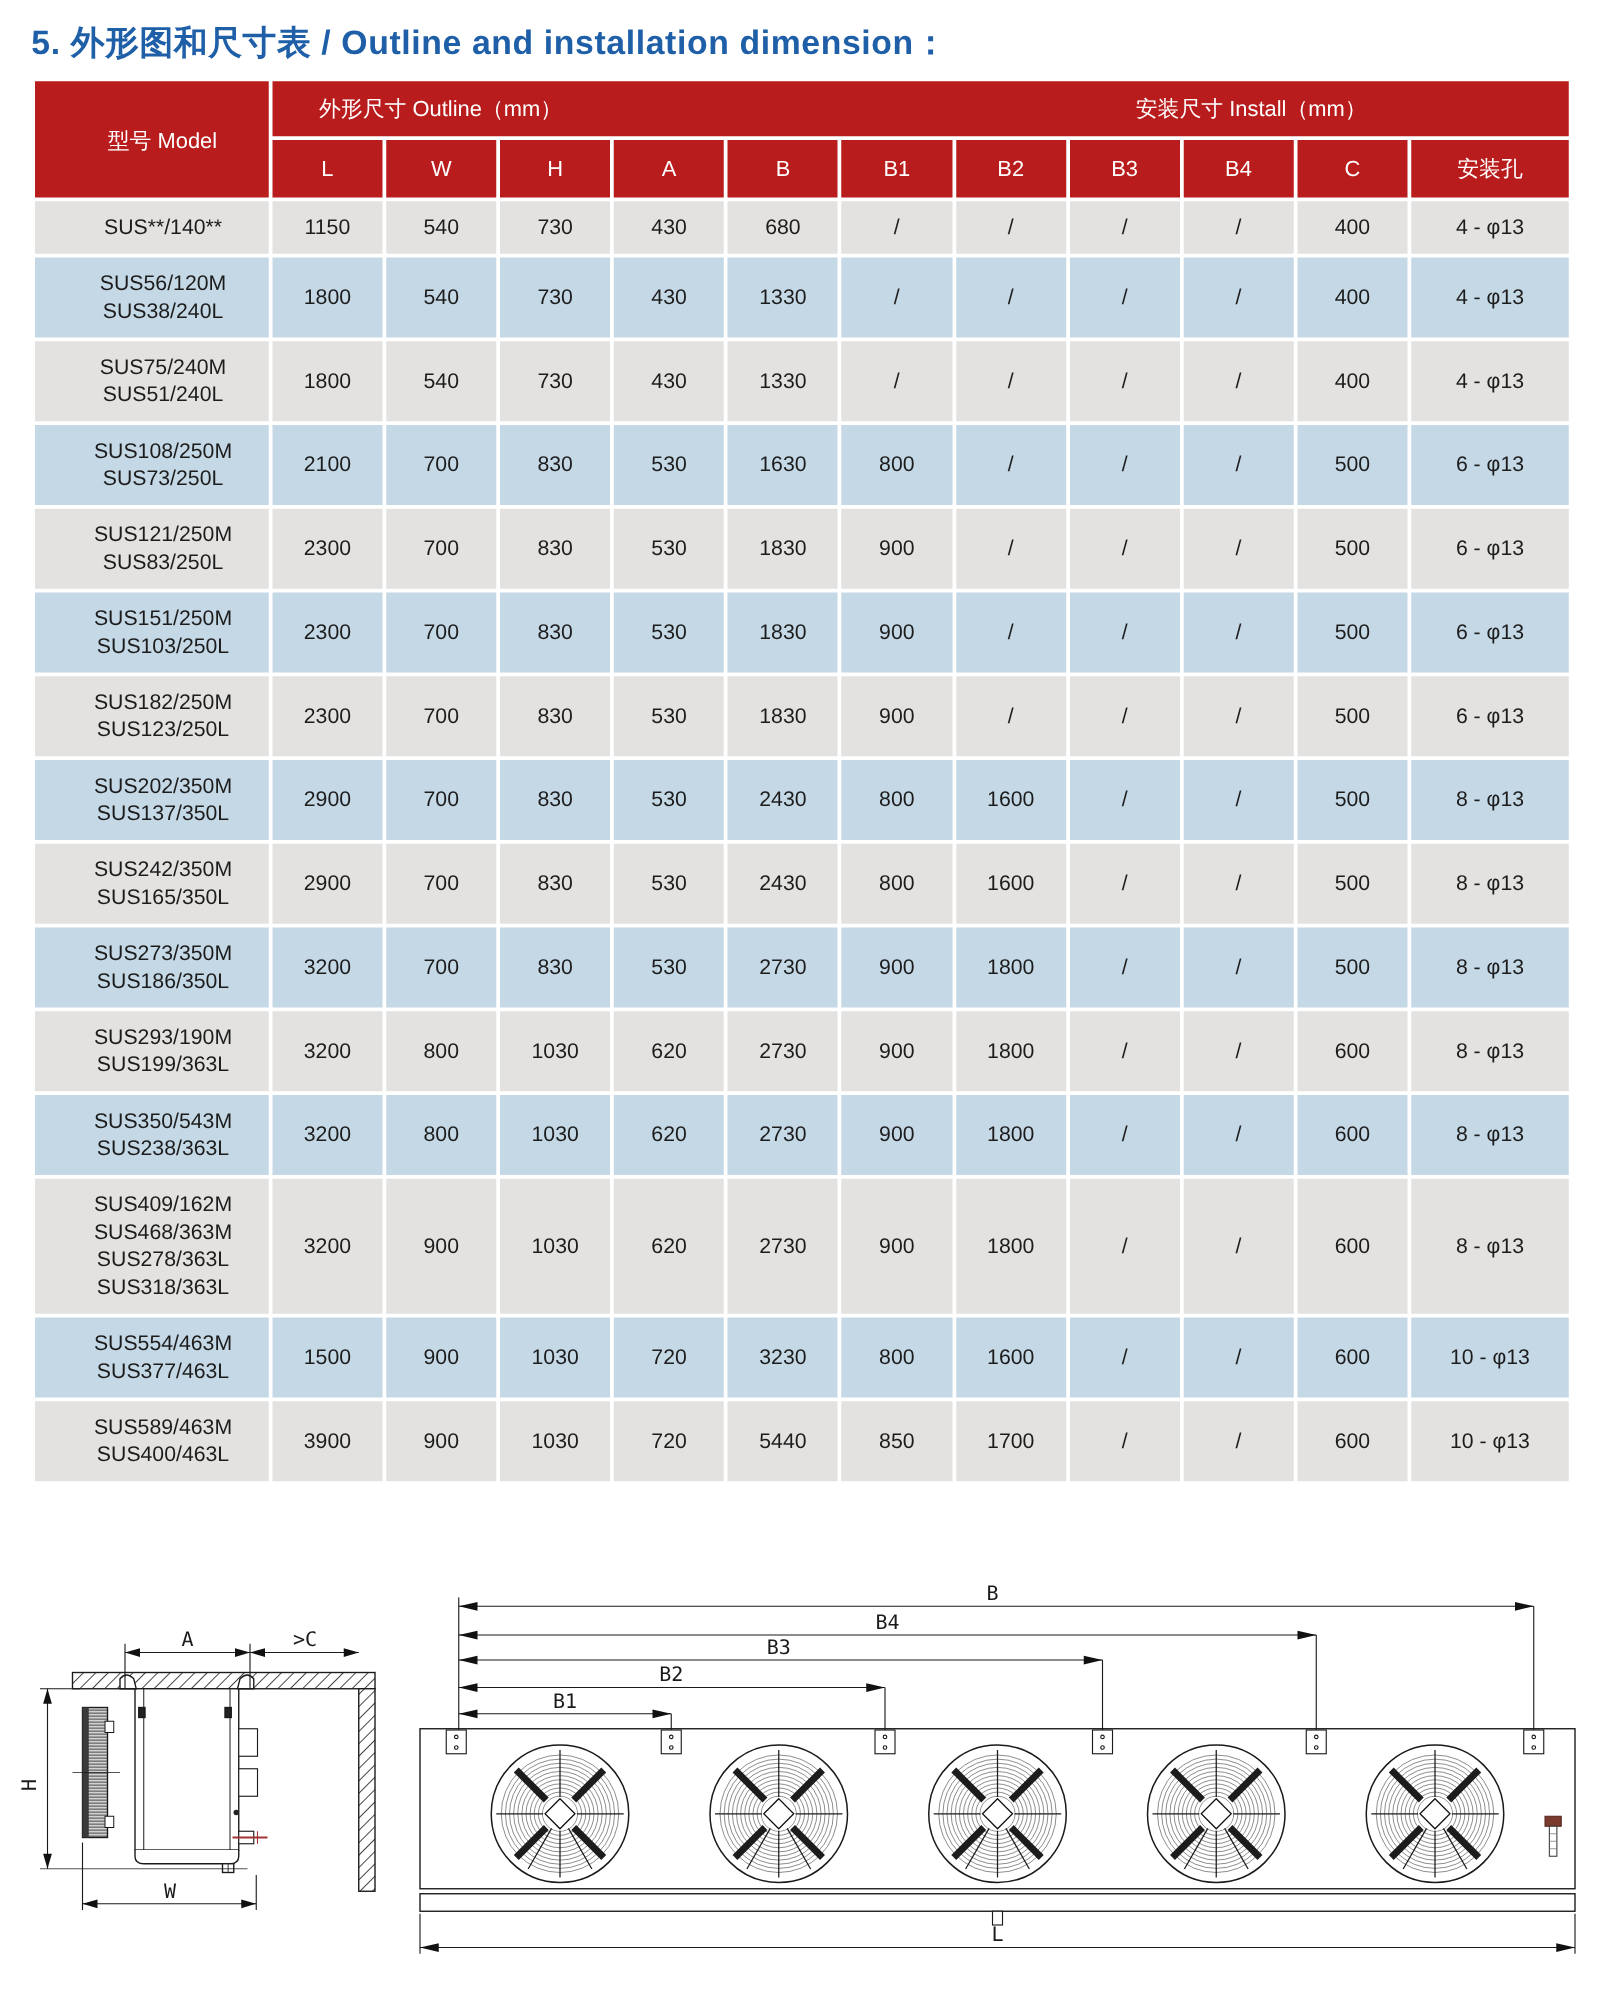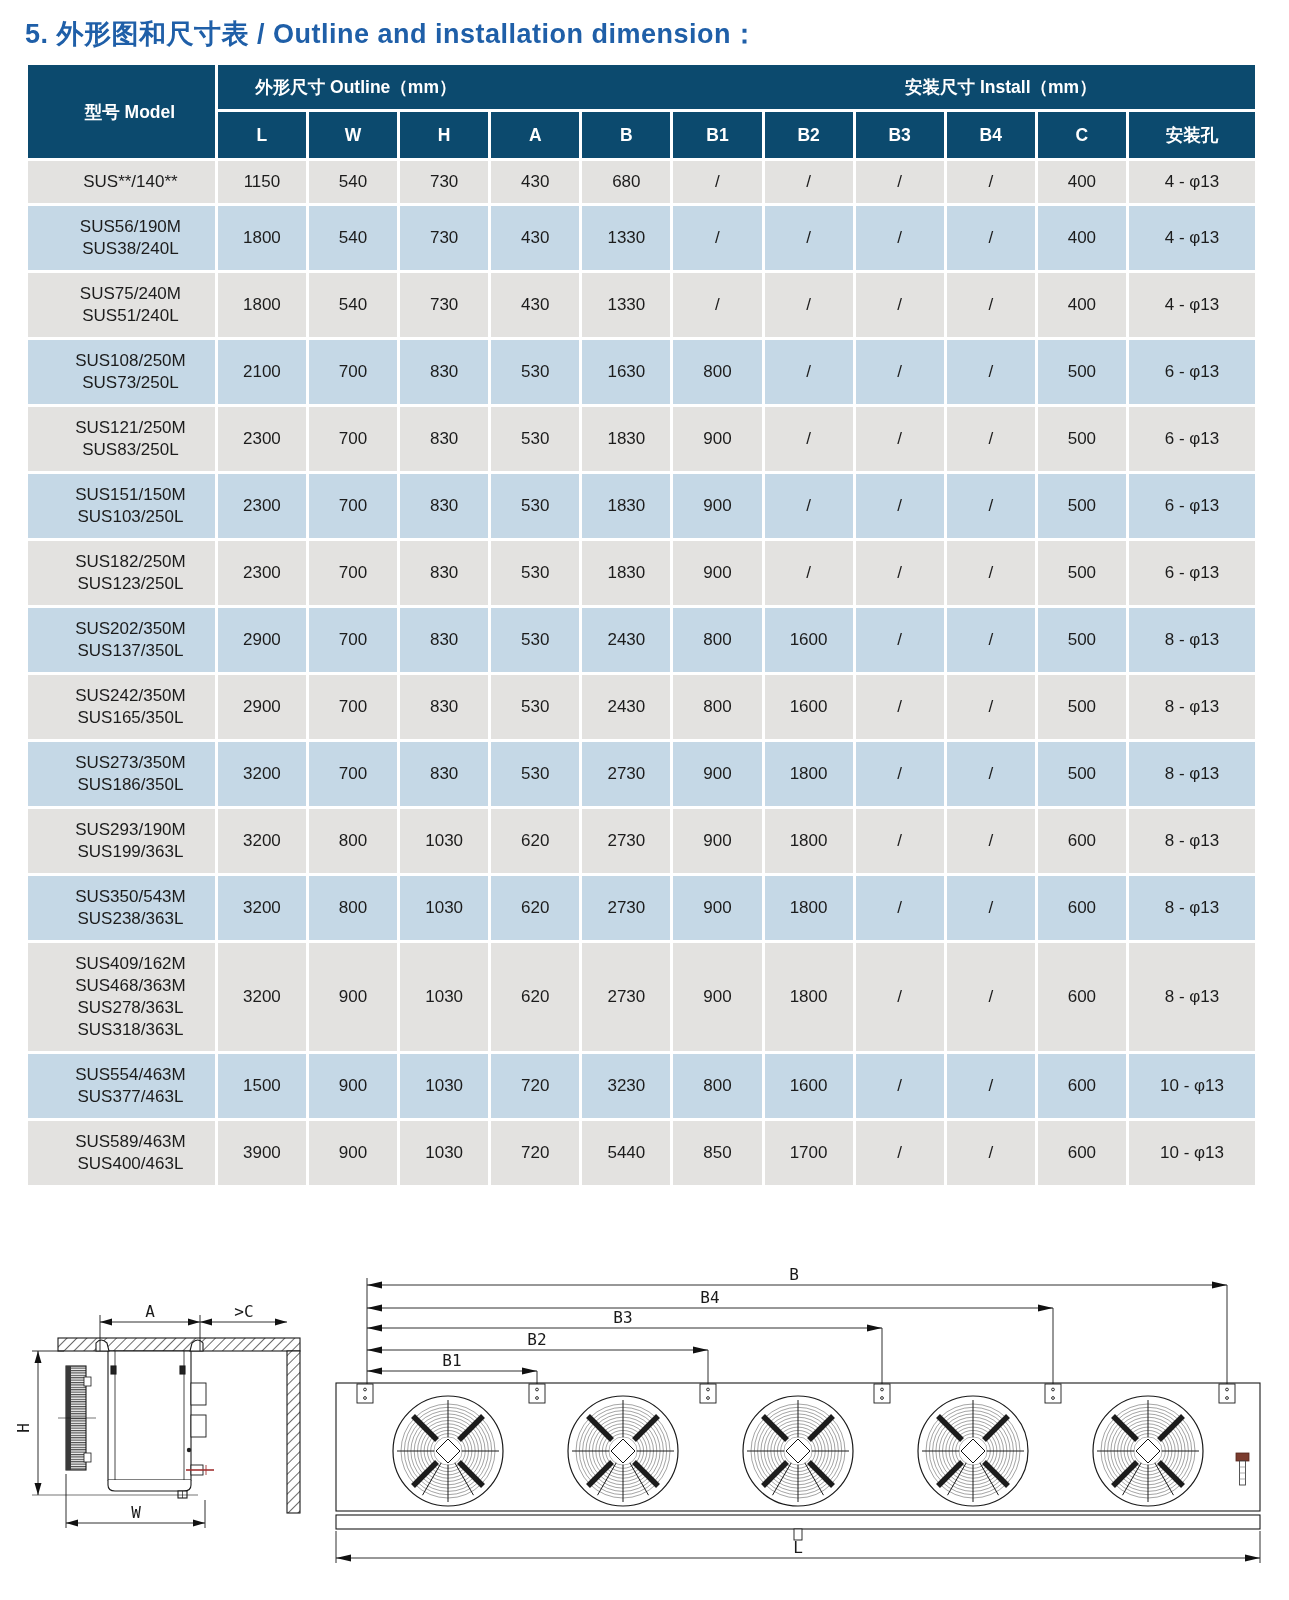--- a/index.html
+++ b/index.html
@@ -12,21 +12,21 @@
     position:absolute; left:25px; top:16px;
     font-size:27px; font-weight:bold; color:#1f5fa8; letter-spacing:0.5px;
   }
   
   .dim-table-wrap { position:absolute; left:25px; top:62px; width:1233px; }
   table.dim-table {
     width:100%; table-layout:fixed; border-collapse:separate; border-spacing:3px 3px;
   }
   .dim-table th, .dim-table td { vertical-align:middle; }
   .dim-table thead th {
-    background:#0c4a6e; color:#ffffff; font-weight:bold; font-size:17.5px;
+    background:#b91c1c; color:#ffffff; font-weight:normal; font-size:17.5px;
   }
   th.model-head { height:93px;padding-left:17px; }
   tr.group-row th.group-band { position:relative; height:44px; }
   .group-label-outline { position:absolute; left:3.6%; top:50%; transform:translateY(-50%); white-space:nowrap; }
   .group-label-install { position:absolute; left:75.5%; top:50%; transform:translate(-50%,-50%); white-space:nowrap; }
   tr.cols-row th { height:46px; text-align:center; }
   .dim-table tbody td {
     font-size:17px; color:#1c1c1c; text-align:center; padding:10px 2px;
   }
   .dim-table tbody td.model-cell {
@@ -97,21 +97,21 @@
             <td>680</td>
             <td>/</td>
             <td>/</td>
             <td>/</td>
             <td>/</td>
             <td>400</td>
             <td>4 - φ13</td>
           </tr>
           <tr class="row-blue">
             <td class="model-cell">
-              <div>SUS56/190M</div>
+              <div>SUS56/120M</div>
               <div>SUS38/240L</div>
             </td>
             <td>1800</td>
             <td>540</td>
             <td>730</td>
             <td>430</td>
             <td>1330</td>
             <td>/</td>
             <td>/</td>
             <td>/</td>
@@ -165,21 +165,21 @@
             <td>1830</td>
             <td>900</td>
             <td>/</td>
             <td>/</td>
             <td>/</td>
             <td>500</td>
             <td>6 - φ13</td>
           </tr>
           <tr class="row-blue">
             <td class="model-cell">
-              <div>SUS151/150M</div>
+              <div>SUS151/250M</div>
               <div>SUS103/250L</div>
             </td>
             <td>2300</td>
             <td>700</td>
             <td>830</td>
             <td>530</td>
             <td>1830</td>
             <td>900</td>
             <td>/</td>
             <td>/</td>

